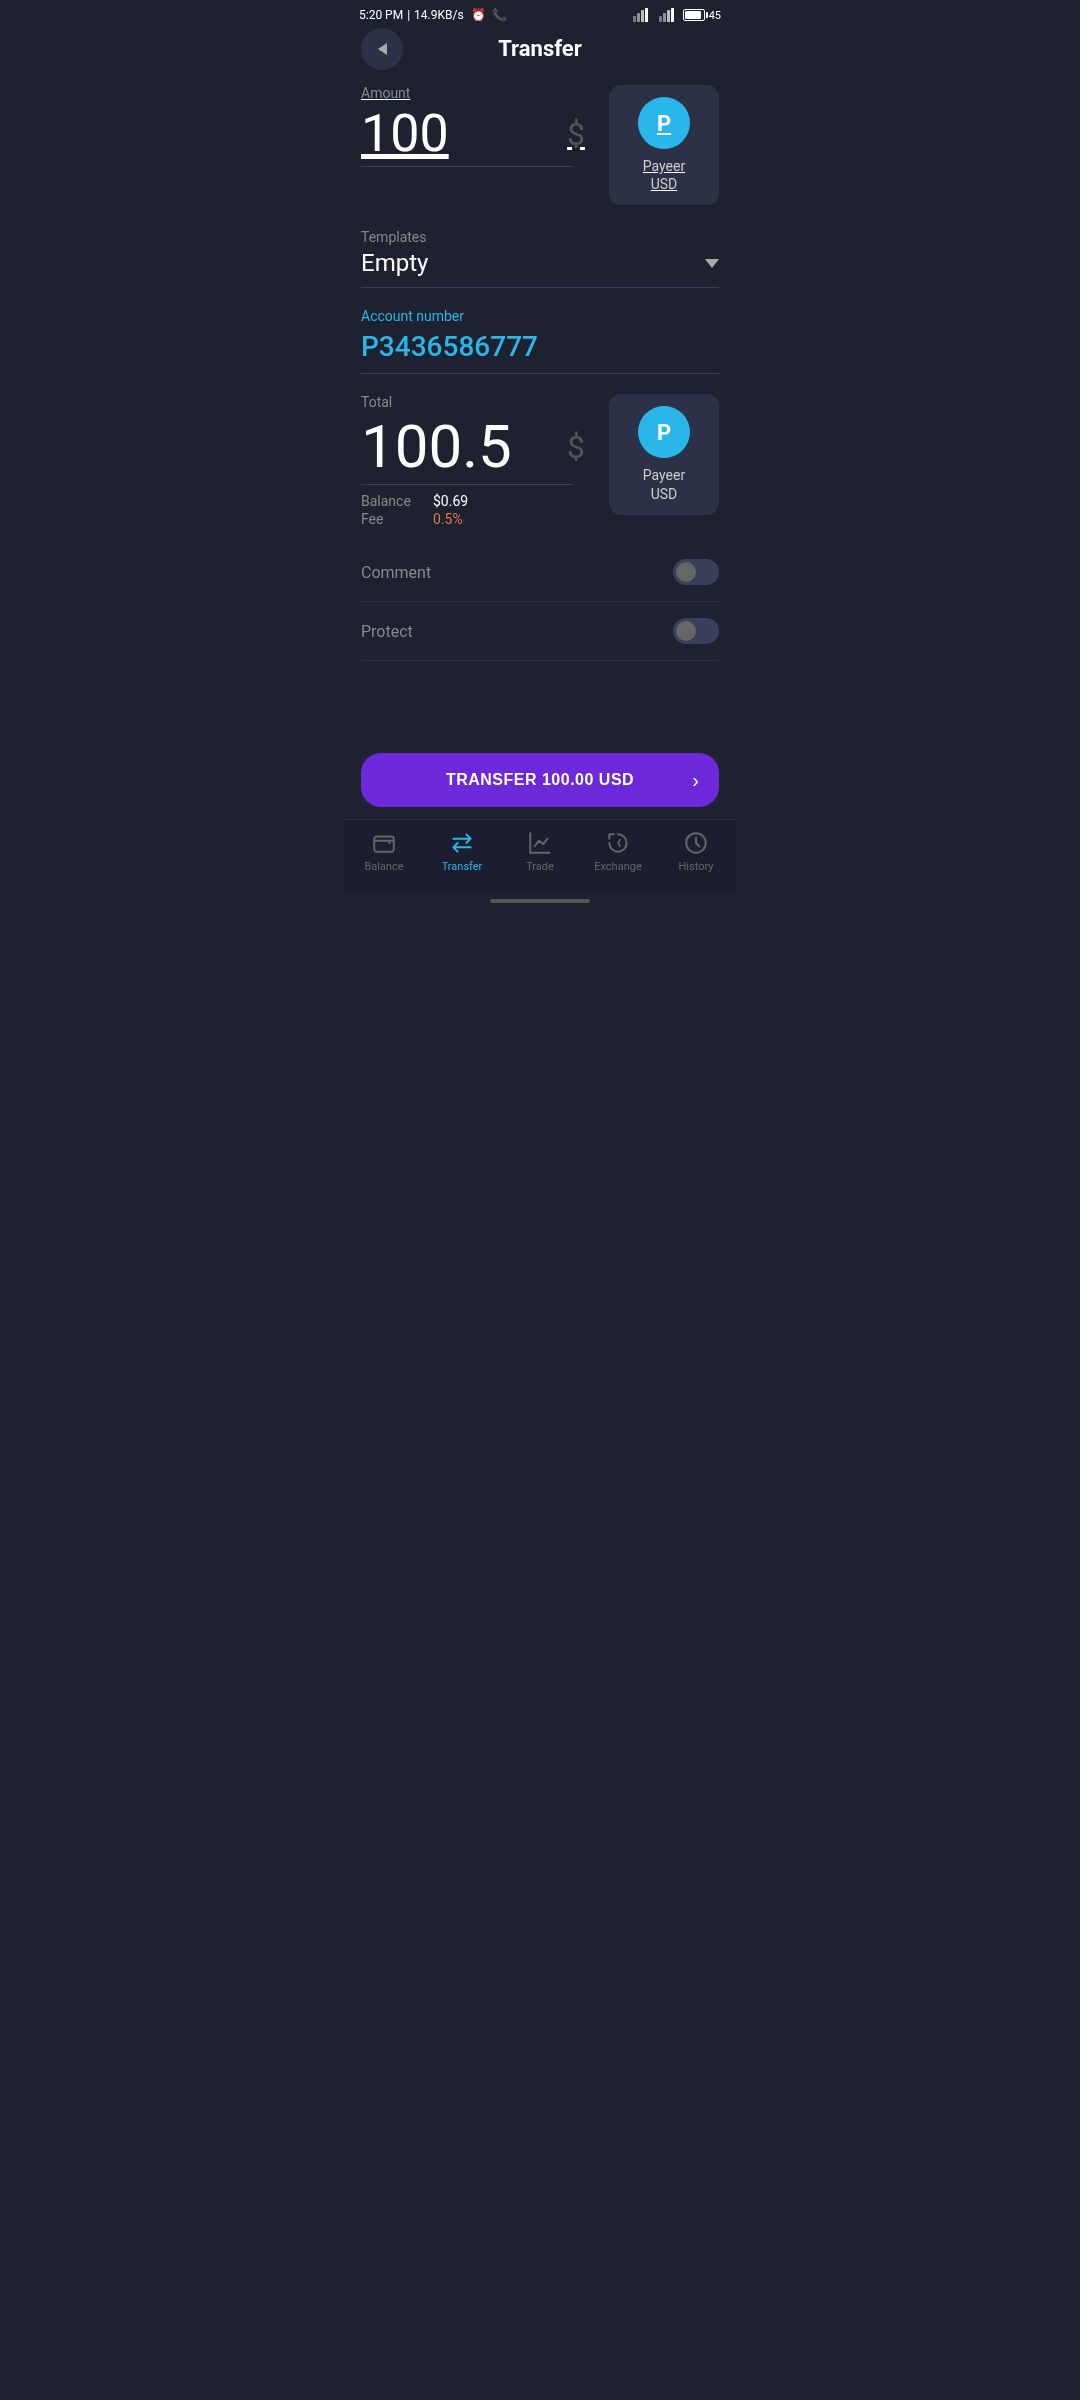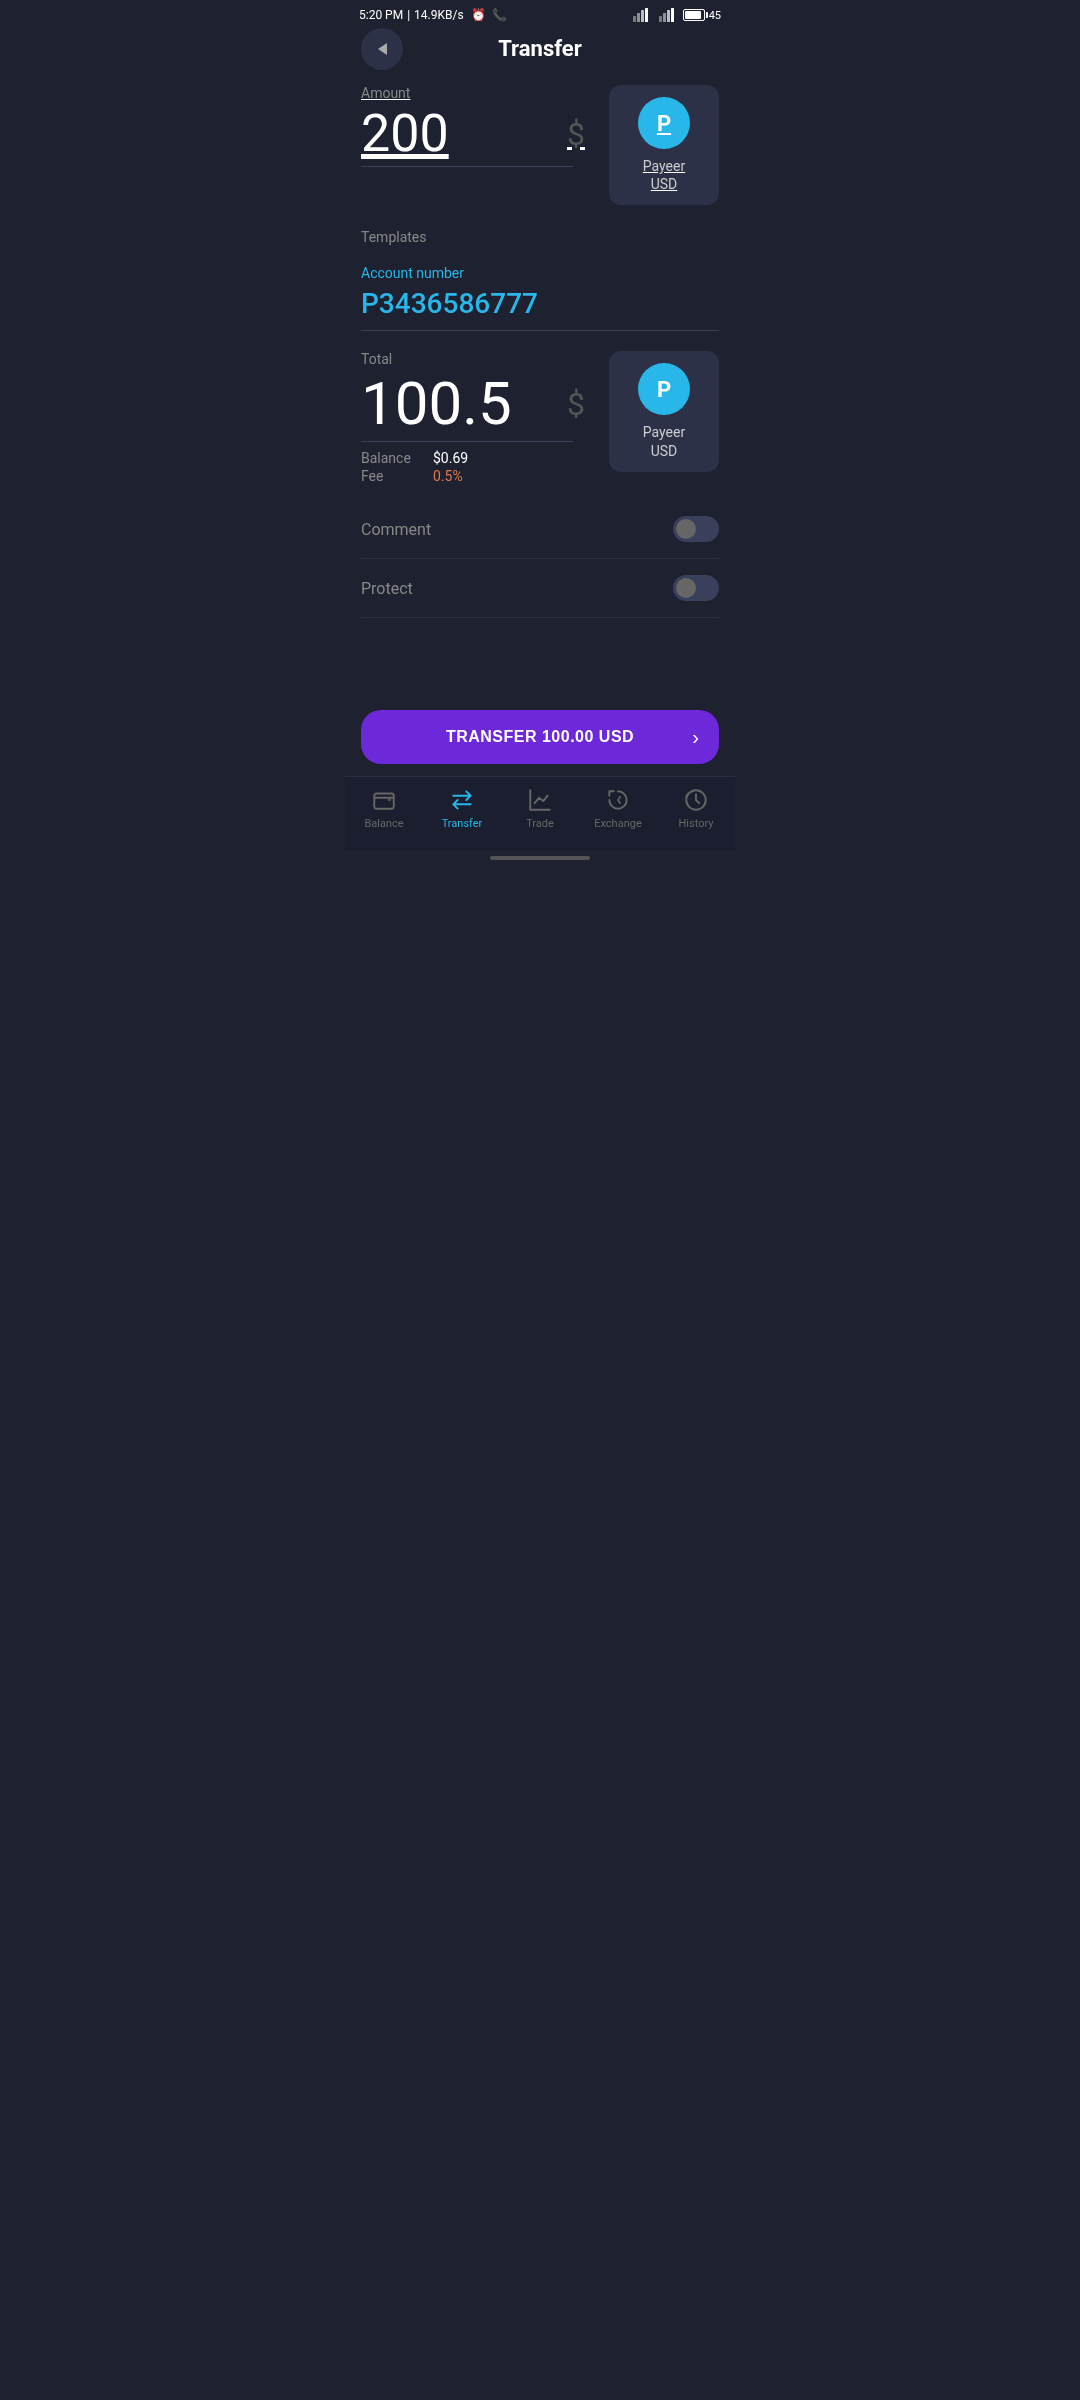--- a/index.html
+++ b/index.html
@@ -413,37 +413,41 @@
     </button>
     <span class="header-title">Transfer</span>
   </div>
 
   <div class="content">
 
     <div class="amount-section">
       <div class="amount-left">
         <div class="field-label">Amount</div>
         <div class="amount-value-row">
-          <span class="amount-number">200</span>
+          <span class="amount-number">100</span>
           <span class="currency-symbol">$</span>
         </div>
         <div class="amount-underline"></div>
       </div>
       <div class="payeer-card">
         <div class="payeer-icon">
           <span>P</span>
         </div>
         <div class="payeer-label">
           Payeer<br>USD
         </div>
       </div>
     </div>
 
     <div class="templates-section">
       <div class="field-label">Templates</div>
+      <div class="dropdown-wrapper">
+        <span class="dropdown-value">Empty</span>
+        <div class="dropdown-arrow"></div>
+      </div>
     </div>
 
     <div class="account-section">
       <div class="account-label">Account number</div>
       <div class="account-number">P3436586777</div>
     </div>
 
     <div class="total-section">
       <div class="total-left">
         <div class="field-label">Total</div>

